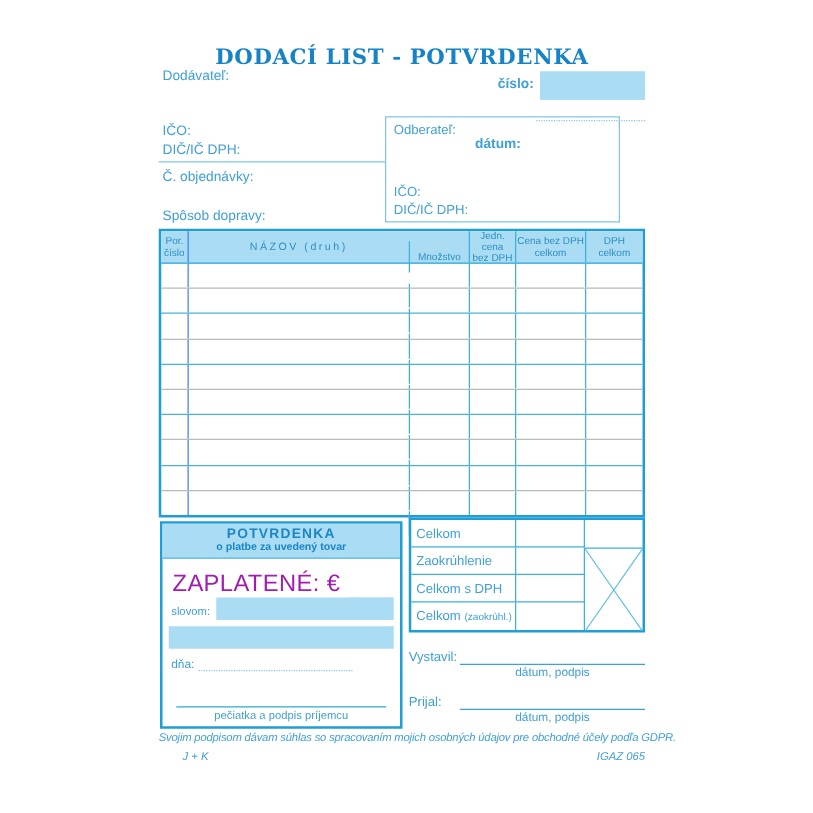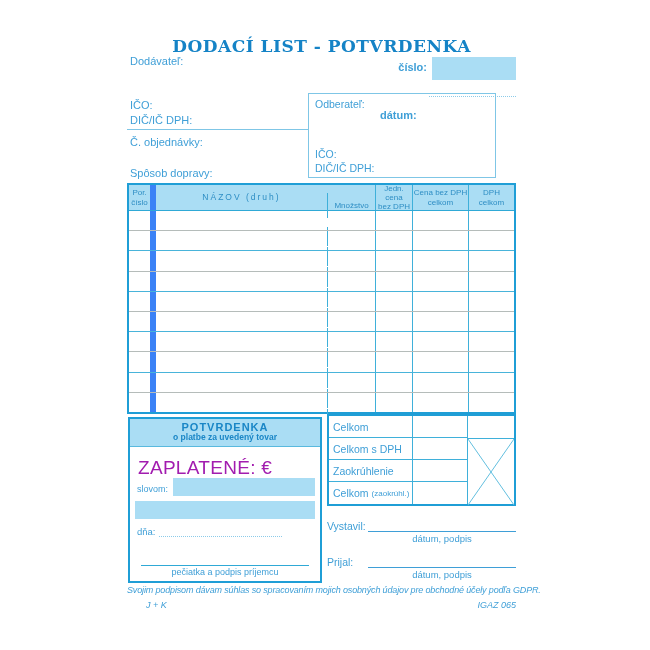--- a/index.html
+++ b/index.html
@@ -27,21 +27,21 @@
          border:2px solid #1f9ed6;box-sizing:border-box;
          display:flex;flex-direction:column;}
   .thead{display:flex;height:25px;background:#aaddf4;
          border-bottom:1px solid #2fa9d6;color:#2e8ec4;font-size:8px;
          text-align:center;align-items:center;}
   .thead>div{white-space:pre-line;line-height:1.15;box-sizing:border-box;
              display:flex;align-items:center;justify-content:center;height:100%;}
   .trow{display:flex;flex:1;}
   .trow>div{box-sizing:border-box;height:100%;}
   .c1{width:21px;}
-  .c2{width:177px;border-left:6px solid #3b82f6;}
+  .c2{width:177px;border-left:1px solid #3b82f6;}
   .c3{width:48px;border-left:1px solid #3fb0da;margin-top:16px;}
   .c4{width:37px;border-left:1px solid #3fb0da;}
   .c5{width:56px;border-left:1px solid #3fb0da;}
   .c6{flex:1;border-left:1px solid #3fb0da;}
   .nazov{letter-spacing:2px;font-size:8.5px;}
   .sep-gray{border-top:1px solid #b5bcba;}
   .sep-cyan{border-top:1px solid #49b4da;}
 
   
   .receipt{left:128px;top:417px;width:194px;height:166px;
@@ -228,28 +228,28 @@
   <div class="totals">
     <div class="totrow b">
       <div class="tl">
           <span>Celkom</span>
           <span class="suffix"></span>
         </div>
       <div class="tv"></div>
     </div>
     <div class="totrow b">
       <div class="tl">
+          <span>Zaokrúhlenie</span>
+          <span class="suffix"></span>
+        </div>
+      <div class="tv"></div>
+    </div>
+    <div class="totrow b">
+      <div class="tl">
           <span>Celkom s DPH</span>
-          <span class="suffix"></span>
-        </div>
-      <div class="tv"></div>
-    </div>
-    <div class="totrow b">
-      <div class="tl">
-          <span>Zaokrúhlenie</span>
           <span class="suffix"></span>
         </div>
       <div class="tv"></div>
     </div>
     <div class="totrow">
       <div class="tl">
           <span>Celkom</span>
           <span class="suffix">(zaokrúhl.)</span>
         </div>
       <div class="tv"></div>

